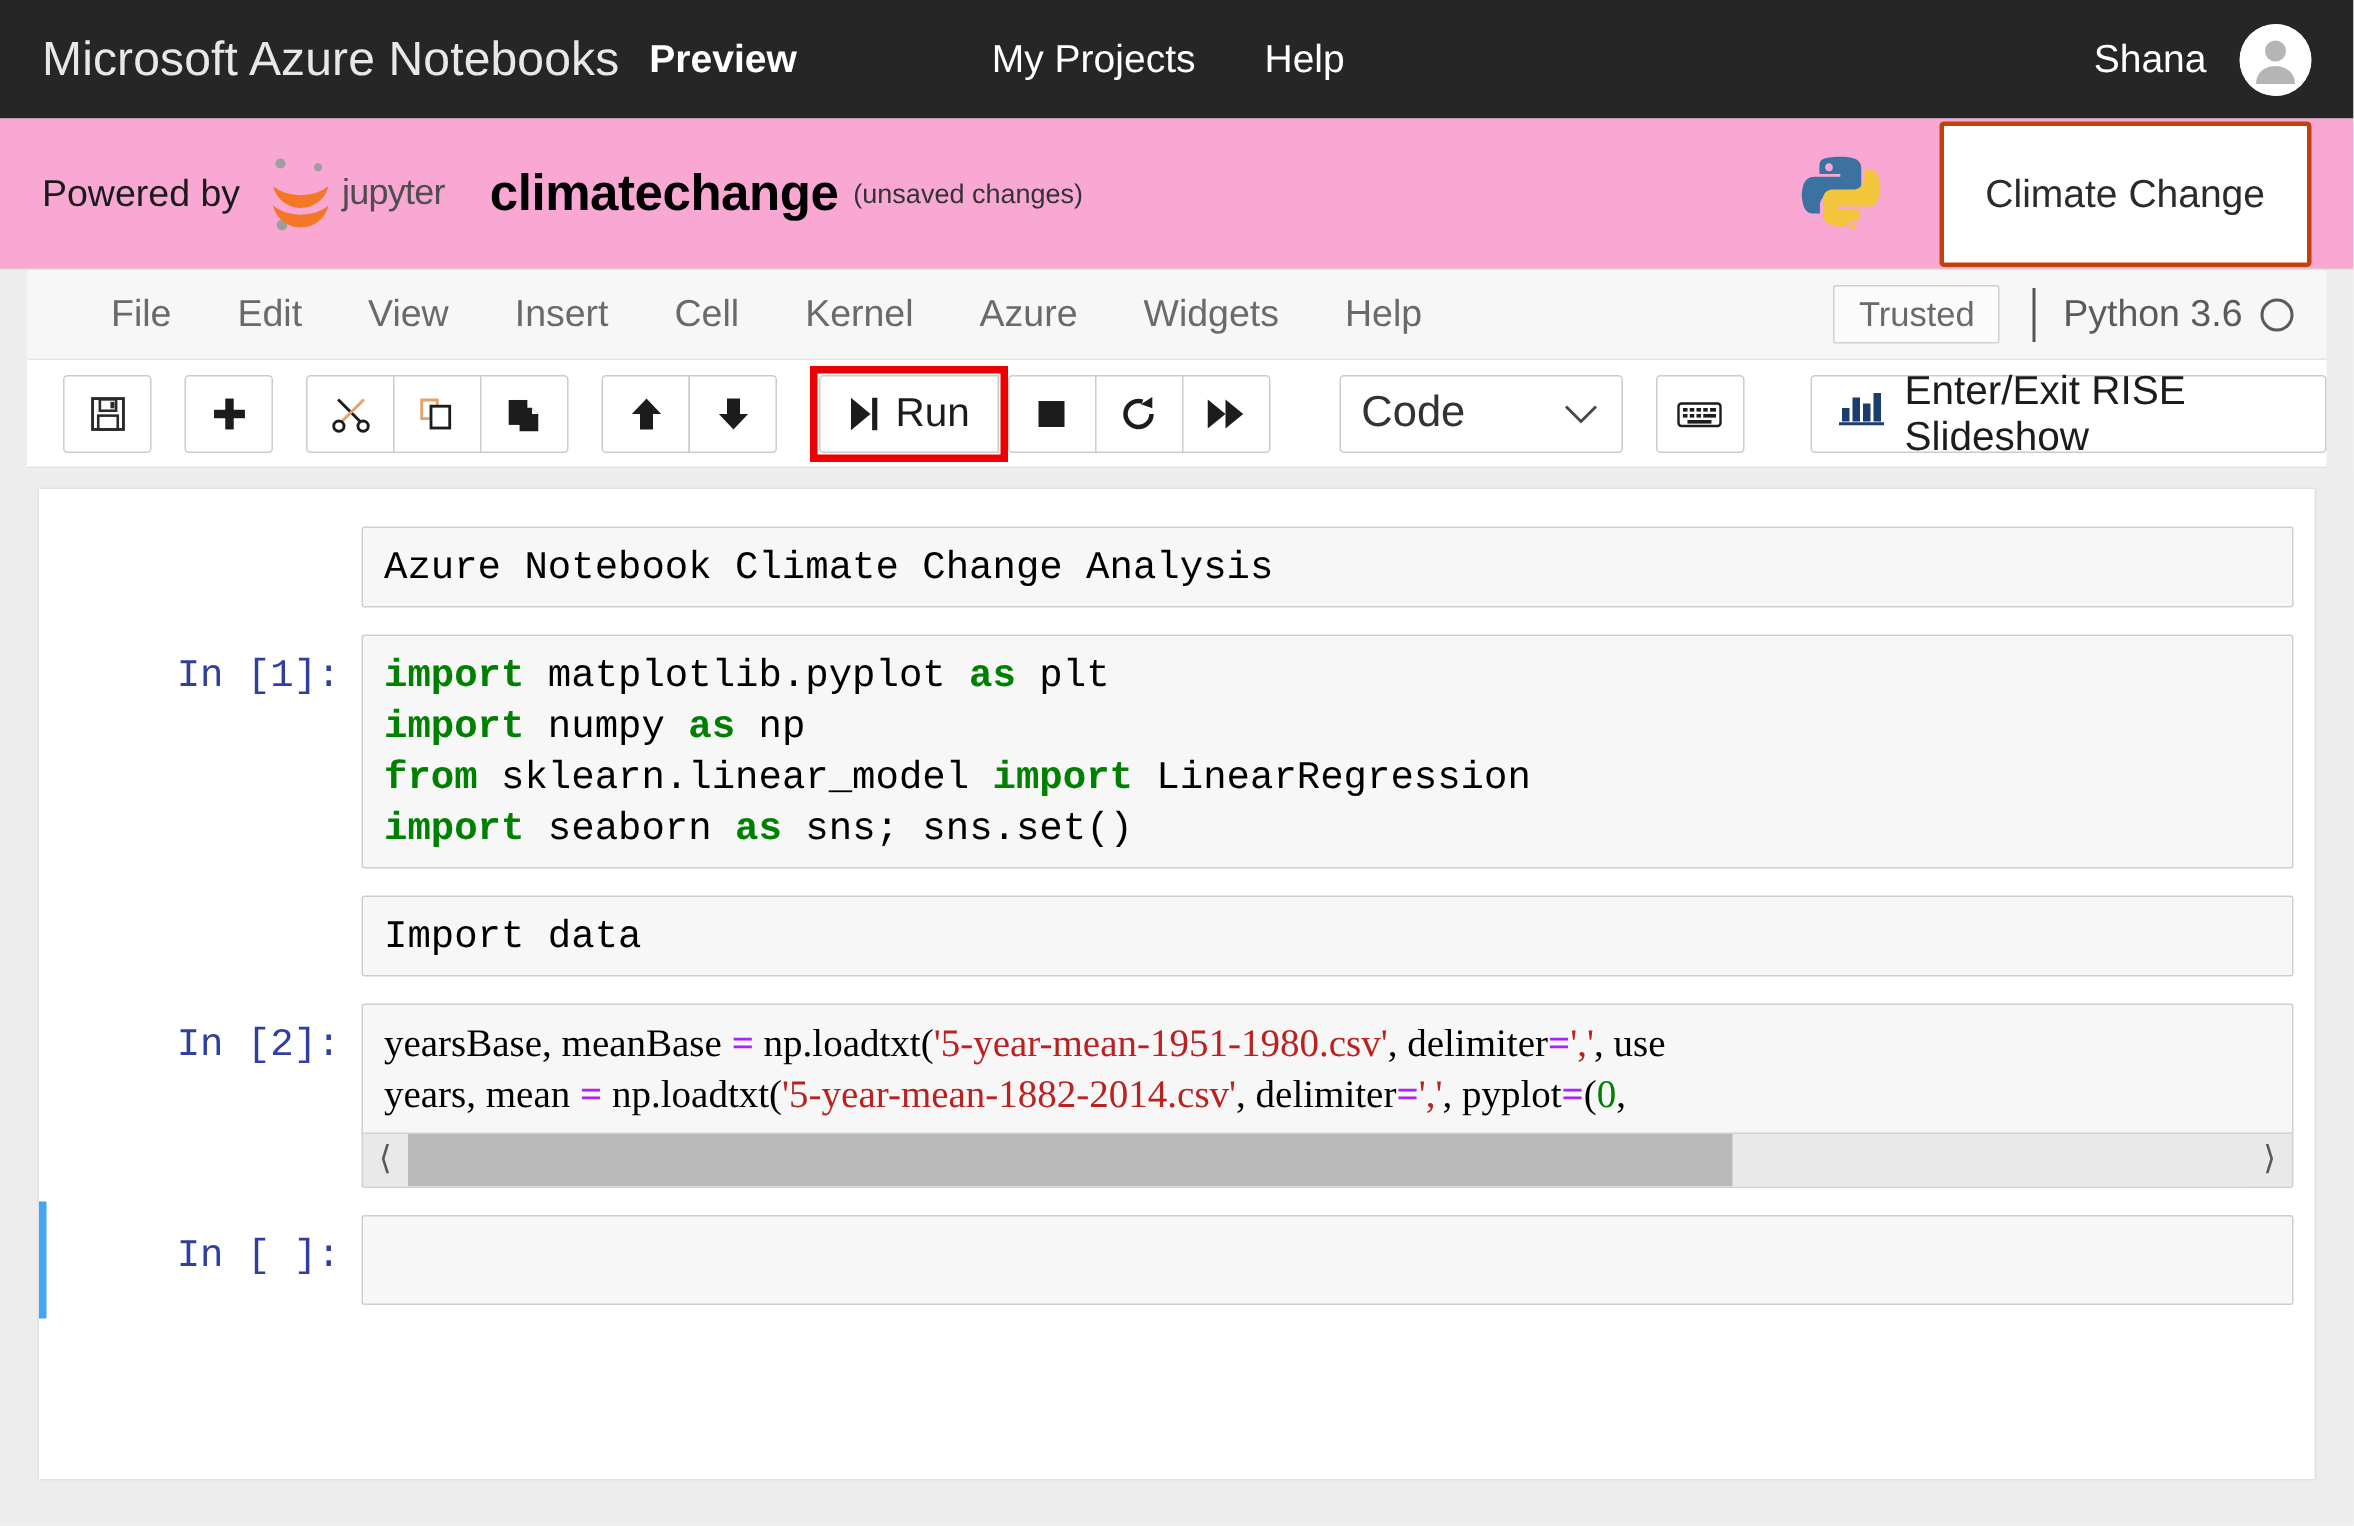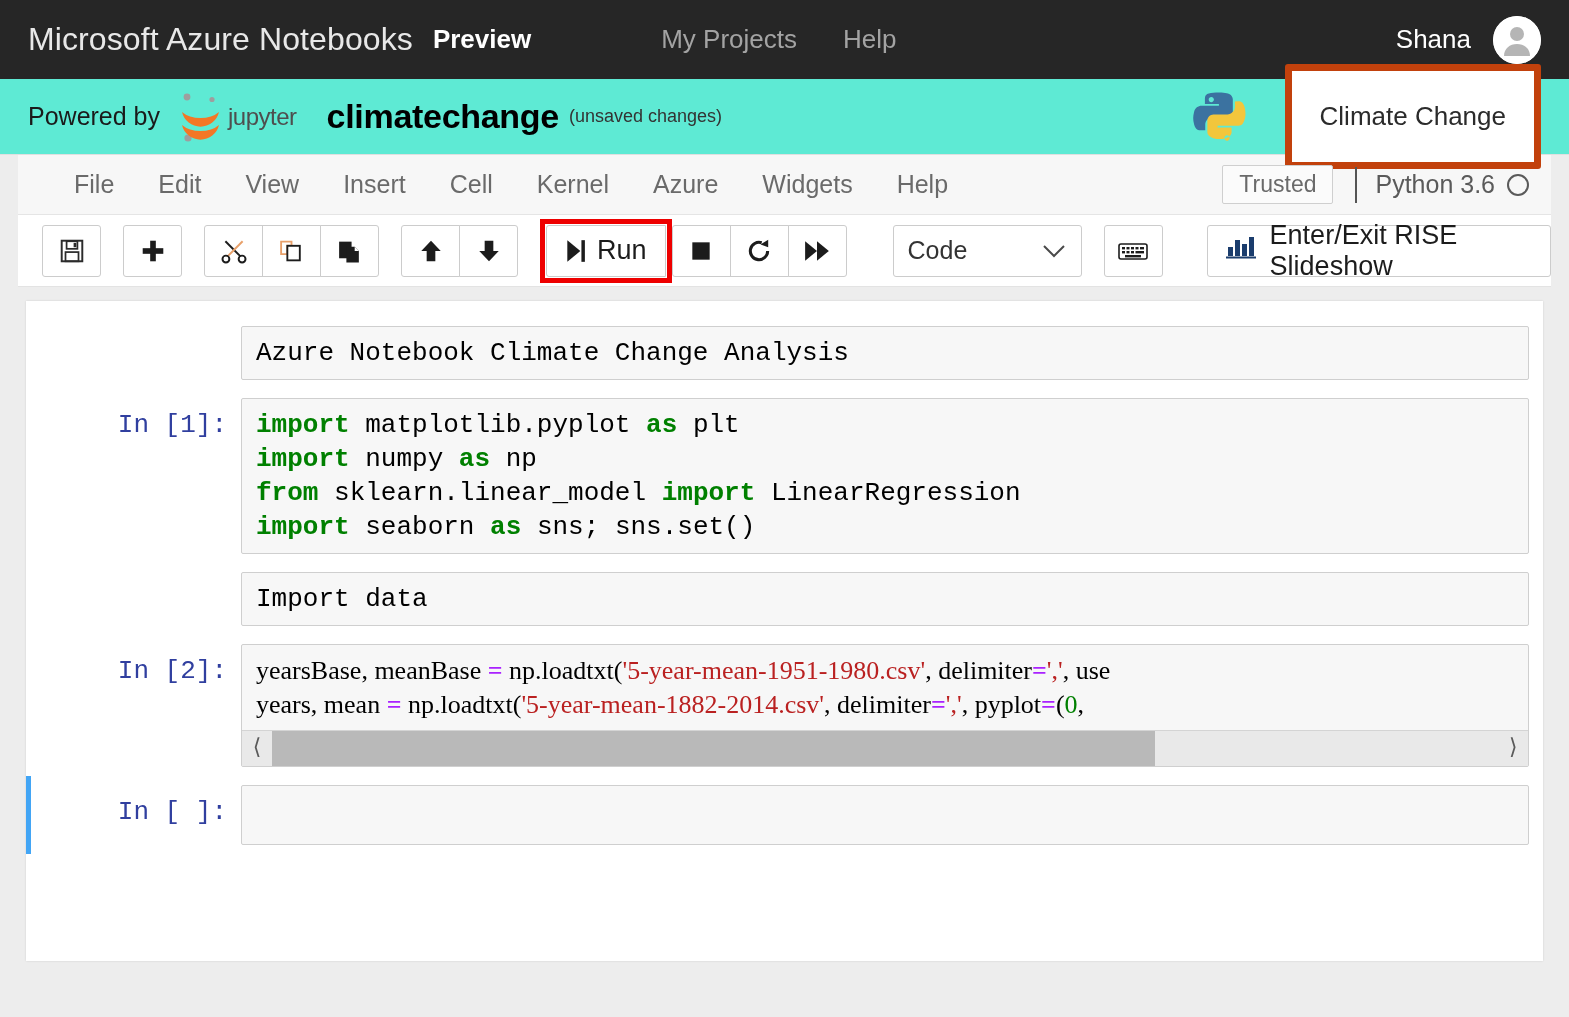--- a/index.html
+++ b/index.html
@@ -33,21 +33,21 @@
     margin-left: 20px;
   }
   .azure-nav {
     display: flex;
     align-items: center;
     margin-left: 130px;
     gap: 46px;
   }
   .azure-nav-item {
     font-size: 26px;
-    color: #a3a3a3;
+    color: #ffffff;
     cursor: pointer;
     text-decoration: none;
   }
   .azure-right {
     margin-left: auto;
     display: flex;
     align-items: center;
     gap: 22px;
   }
   .azure-user {
@@ -57,22 +57,22 @@
   .avatar {
     width: 48px; height: 48px;
     border-radius: 50%;
     background: #ffffff;
     display: flex; align-items: center; justify-content: center;
     overflow: hidden;
   }
 
   
   .jup-header {
-    height: 76px;
-    background: #5eead4;
+    height: 101px;
+    background: #f9a8d4;
     border-bottom: 1px solid #e0e0e0;
     display: flex;
     align-items: center;
     padding: 0 28px;
   }
   .poweredby {
     font-size: 25px;
     color: #1a1a1a;
   }
   .jup-logo {
@@ -101,21 +101,21 @@
     margin-left: 10px;
   }
   .jup-header-right {
     margin-left: auto;
     display: flex;
     align-items: center;
     gap: 38px;
   }
   .kernel-logo { width: 56px; height: 56px; }
   .project-btn {
-    border: 7px solid #c2410c;
+    border: 3px solid #c2410c;
     background: #ffffff;
     border-radius: 3px;
     padding: 30px 28px;
     font-size: 26px;
     color: #2b2b2b;
     cursor: pointer;
     font-family: "Liberation Sans", sans-serif;
   }
 
   
@@ -206,21 +206,21 @@
     font-family: "Liberation Sans", sans-serif;
   }
   .cell-select {
     margin-left: 24px;
     width: 218px; height: 52px;
     border: 1px solid #cccccc;
     border-radius: 3px;
     background: #ffffff;
     display: flex; align-items: center;
     padding: 0 14px;
-    font-size: 25px;
+    font-size: 29px;
     color: #333333;
     cursor: pointer;
     position: relative;
   }
   .chev { margin-left: auto; }
   .rise-btn {
     margin-left: 22px;
     border: 1px solid #cccccc;
     border-radius: 3px;
     background: #ffffff;

